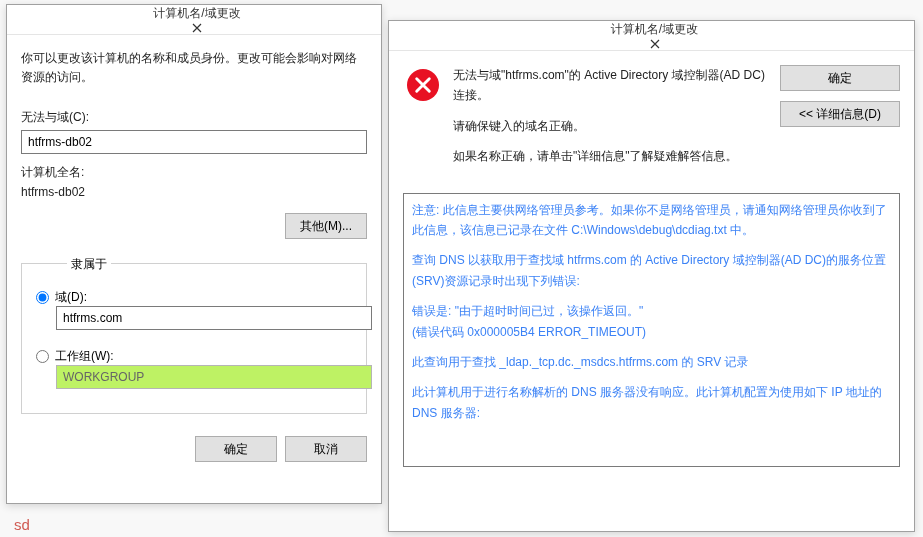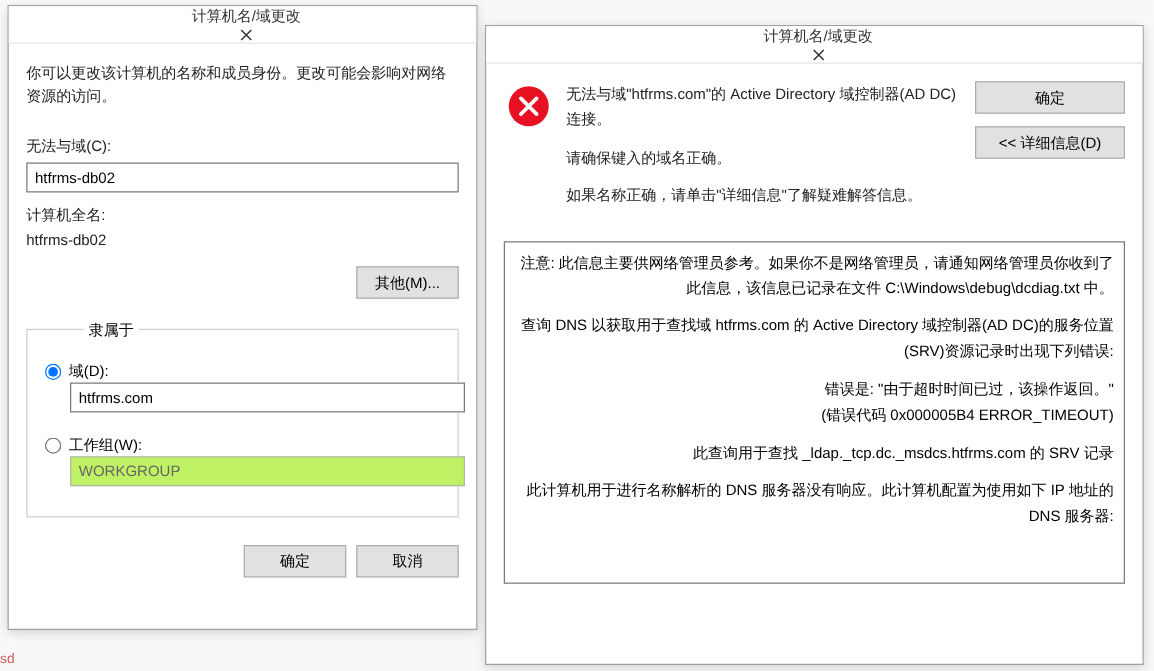--- a/index.html
+++ b/index.html
@@ -104,30 +104,29 @@
   .btn-col { display: flex; flex-direction: column; gap: 10px; align-items: flex-end; }
   .btn-wide { min-width: 120px; }
   .detail-box {
     margin-top: 16px;
     border: 1px solid #7a7a7a;
     height: 274px;
     padding: 6px 8px;
     overflow-y: auto;
     font-size: 12px;
     line-height: 1.7;
-    color: #000000;
-    background: #fff;
-    text-align: right;
+    color: #3b82f6;
+    background: #fff;
   }
   .detail-box p { margin-bottom: 10px; }
   .watermark {
     position: absolute;
     bottom: 4px;
-    left: 0;
-    font-size: 11px;
+    left: 14px;
+    font-size: 15px;
     color: #d05a52;
   }
 </style>
 </head>
 <body>
 
 <div class="dlg" style="left:6px; top:4px; width:376px; height:500px;">
   <div class="titlebar">
     <span class="title">计算机名/域更改</span>
     <div class="close-btn">

